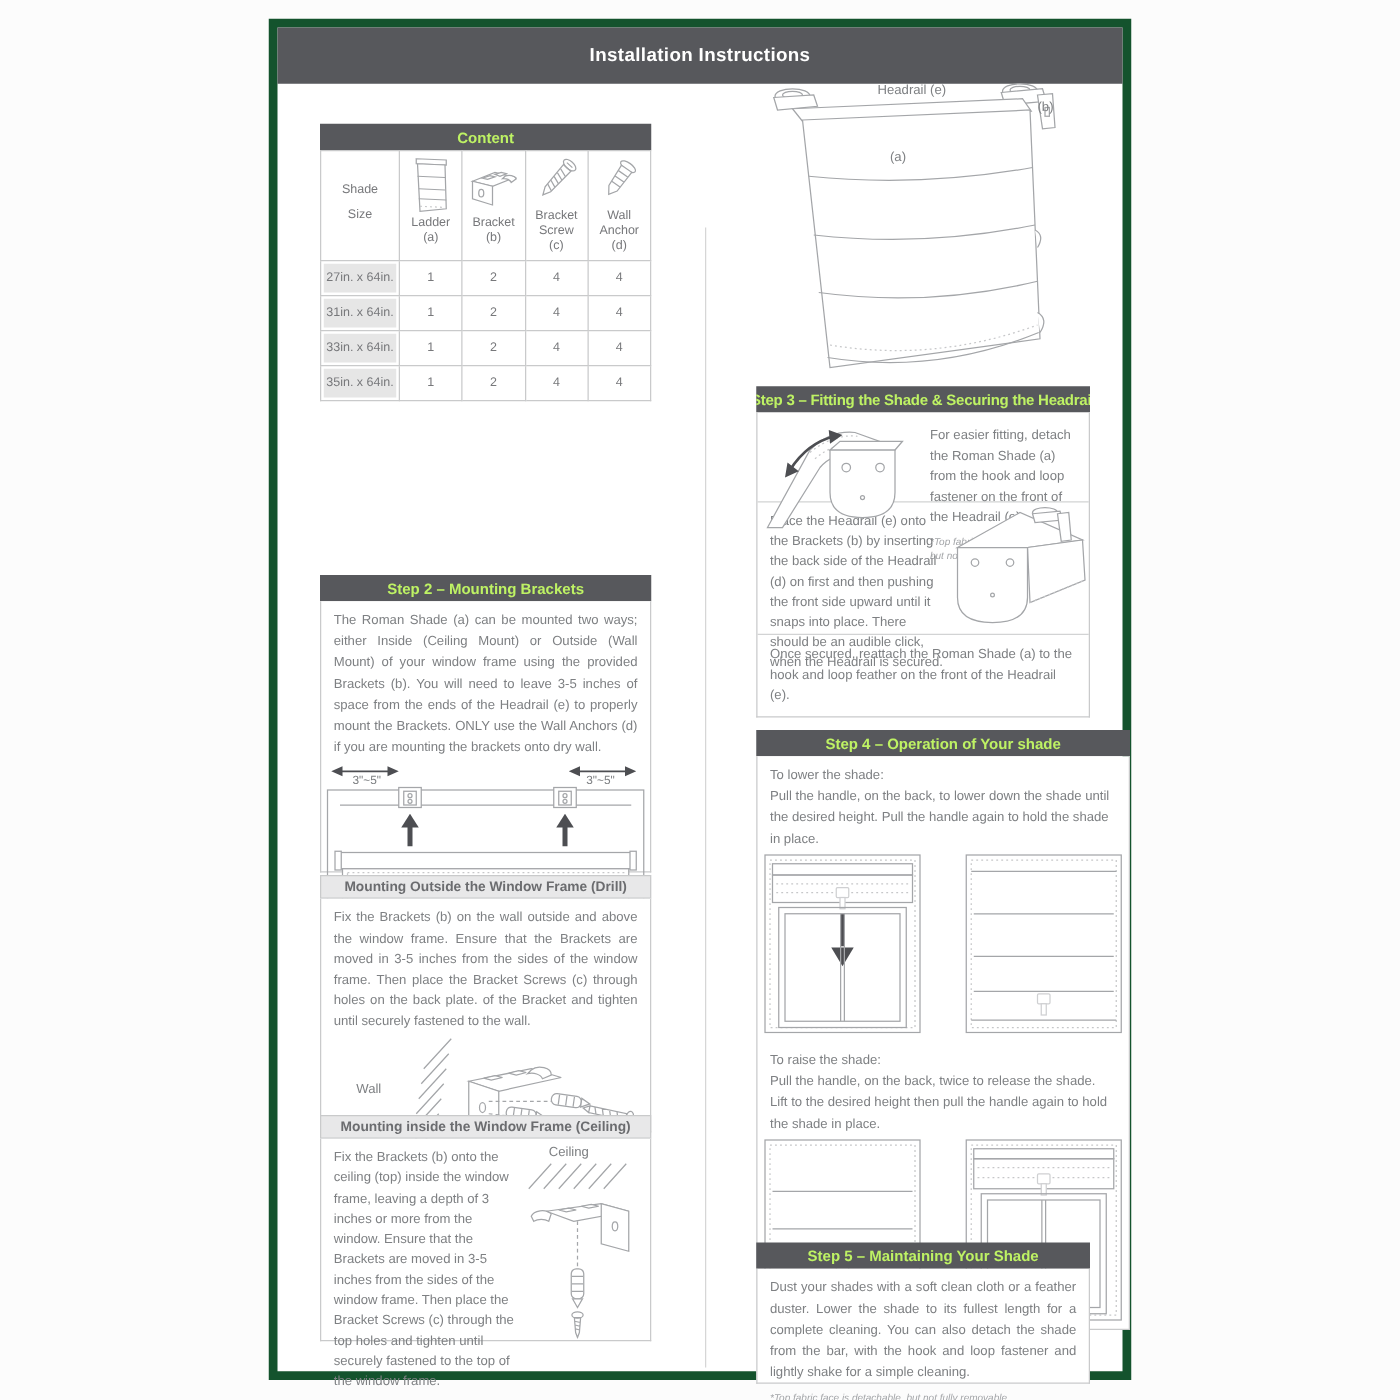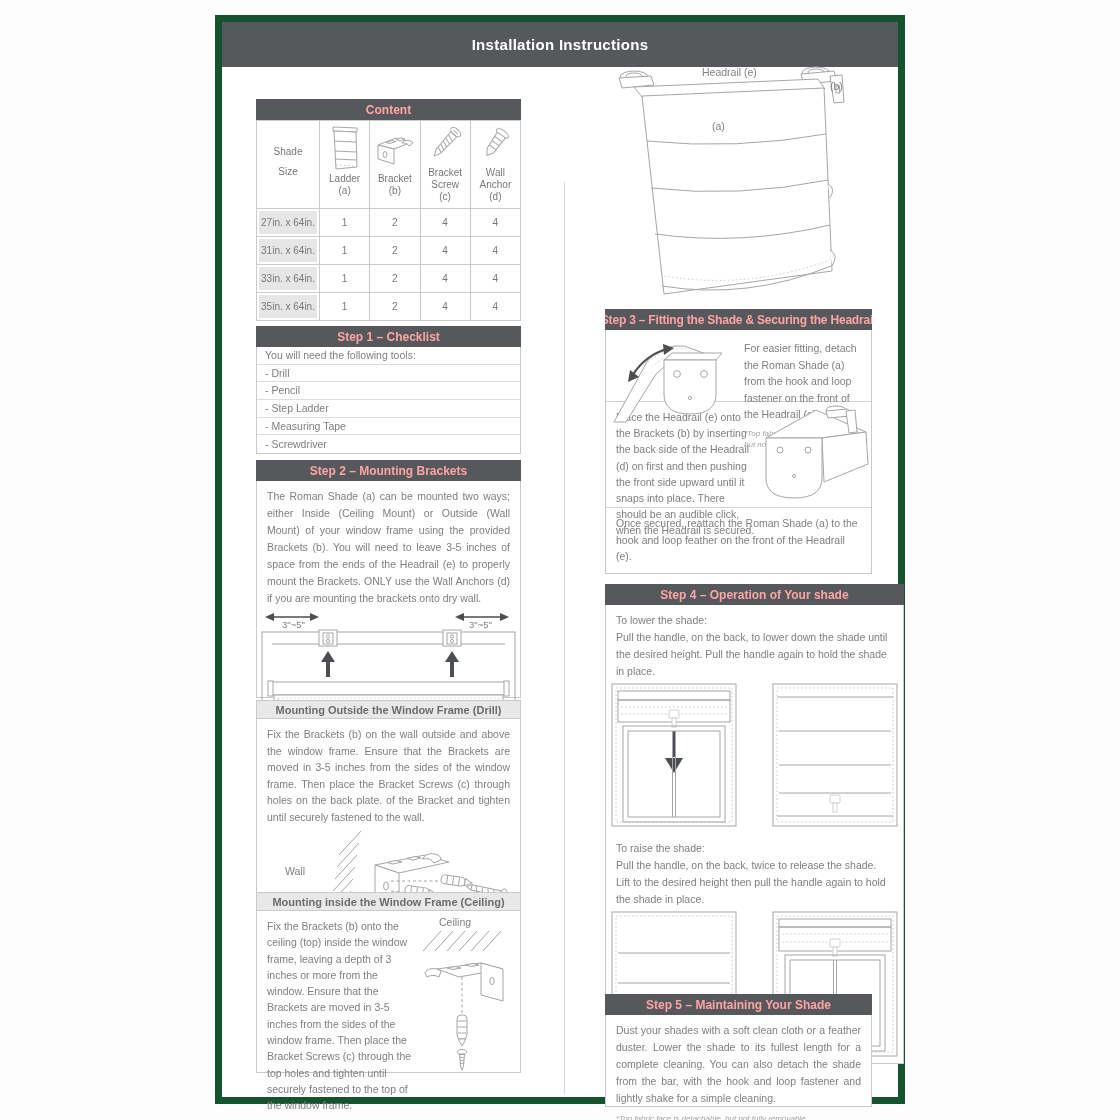--- a/index.html
+++ b/index.html
@@ -2,21 +2,21 @@
 <html><head>
 <meta charset="utf-8">
 <style>
   * { margin:0; padding:0; box-sizing:border-box; }
   html,body { width:1120px; height:1120px; background:#fcfcfc; font-family:"Liberation Sans","DejaVu Sans",sans-serif; }
   .page { position:absolute; left:215px; top:15px; width:690px; height:1089px; background:#fff; border:7px solid #14532d; }
   .main-title { position:absolute; left:0; top:0; width:100%; height:45px; background:#57585c; color:#fff;
     font-size:15px; font-weight:bold; letter-spacing:.3px; display:flex; align-items:center; justify-content:center; }
   .divider { position:absolute; left:342px; top:160px; width:1px; height:912px; background:#d6d6d6; }
   .blk { position:absolute; }
-  .bar { background:#57585c; color:#fca5a5; font-weight:bold; font-size:12px; height:21px;
+  .bar { background:#57585c; color:#bef264; font-weight:bold; font-size:12px; height:21px;
     display:flex; align-items:center; justify-content:center; overflow:hidden; white-space:nowrap; }
   .bar.small { font-size:12px; letter-spacing:-.2px; }
   .subbar { background:#e8e8e9; color:#6b6c6f; font-weight:bold; font-size:11px; height:19px; border:1px solid #c9cacb;
     display:flex; align-items:center; justify-content:center; }
   .box { border:1px solid #c9cacb; border-top:none; background:#fff; }
   .txt { color:#7e8083; font-size:10.5px; line-height:17px; }
   .note { color:#a3a5a8; font-size:8px; font-style:italic; line-height:11px; }
   
   table.parts { border-collapse:collapse; width:265px; table-layout:fixed; }
   table.parts td, table.parts th { border:1px solid #c9cacb; color:#77787b; font-size:10px; font-weight:normal; text-align:center; vertical-align:middle; }
@@ -148,33 +148,20 @@
             </td>
         <td class="val">1</td>
         <td class="val">2</td>
         <td class="val">4</td>
         <td class="val">4</td>
       </tr>
     </tbody>
       </table>
   </div>
 
-  <div class="blk" style="left:34px; top:304px; width:265px;">
-    <div class="bar">
-        <span>Step 1 – Checklist</span>
-      </div>
-    <div class="box">
-      <div class="chk-row txt">You will need the following tools:</div>
-      <div class="chk-row txt">- Drill</div>
-      <div class="chk-row txt">- Pencil</div>
-      <div class="chk-row txt">- Step Ladder</div>
-      <div class="chk-row txt">- Measuring Tape</div>
-      <div class="chk-row txt">- Screwdriver</div>
-    </div>
-  </div>
 
   <div class="blk" style="left:34px; top:438px; width:265px;">
     <div class="bar">
         <span>Step 2 – Mounting Brackets</span>
       </div>
     <div class="box" style="height:217px;">
       <p class="txt pad" style="text-align:justify;">The Roman Shade (a) can be mounted two ways; either Inside (Ceiling Mount) or Outside (Wall Mount) of your window frame using the provided Brackets (b). You will need to leave 3-5 inches of space from the ends of the Headrail (e) to properly mount the Brackets. ONLY use the Wall Anchors (d) if you are mounting the brackets onto dry wall.</p>
       <div class="diag-wrap" style="height:118px;">
         <span class="diag-label" style="left:25px; top:8px; font-size:9.5px;">3"~5"</span>
         <span class="diag-label" style="left:212px; top:8px; font-size:9.5px;">3"~5"</span>

